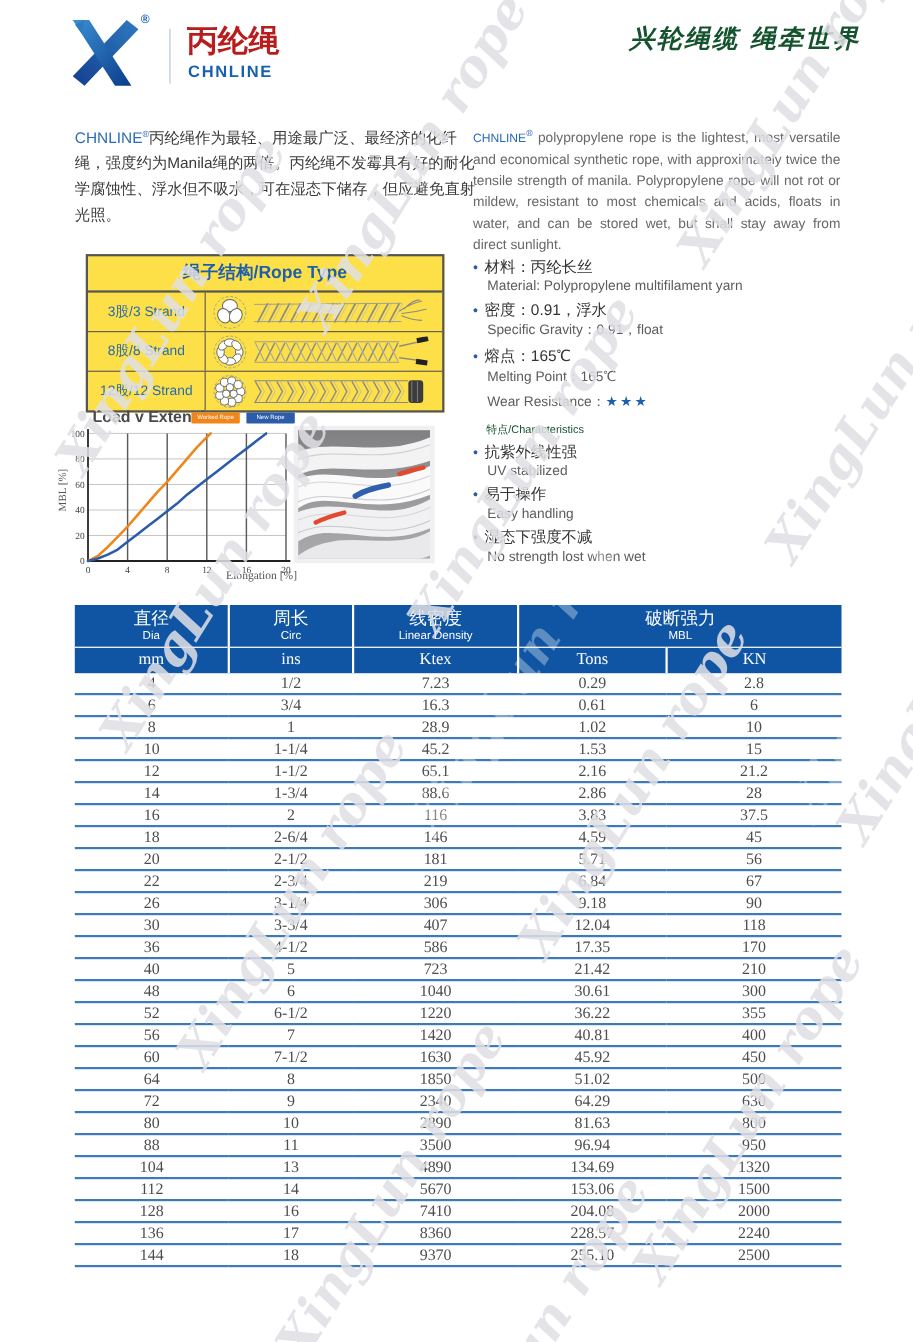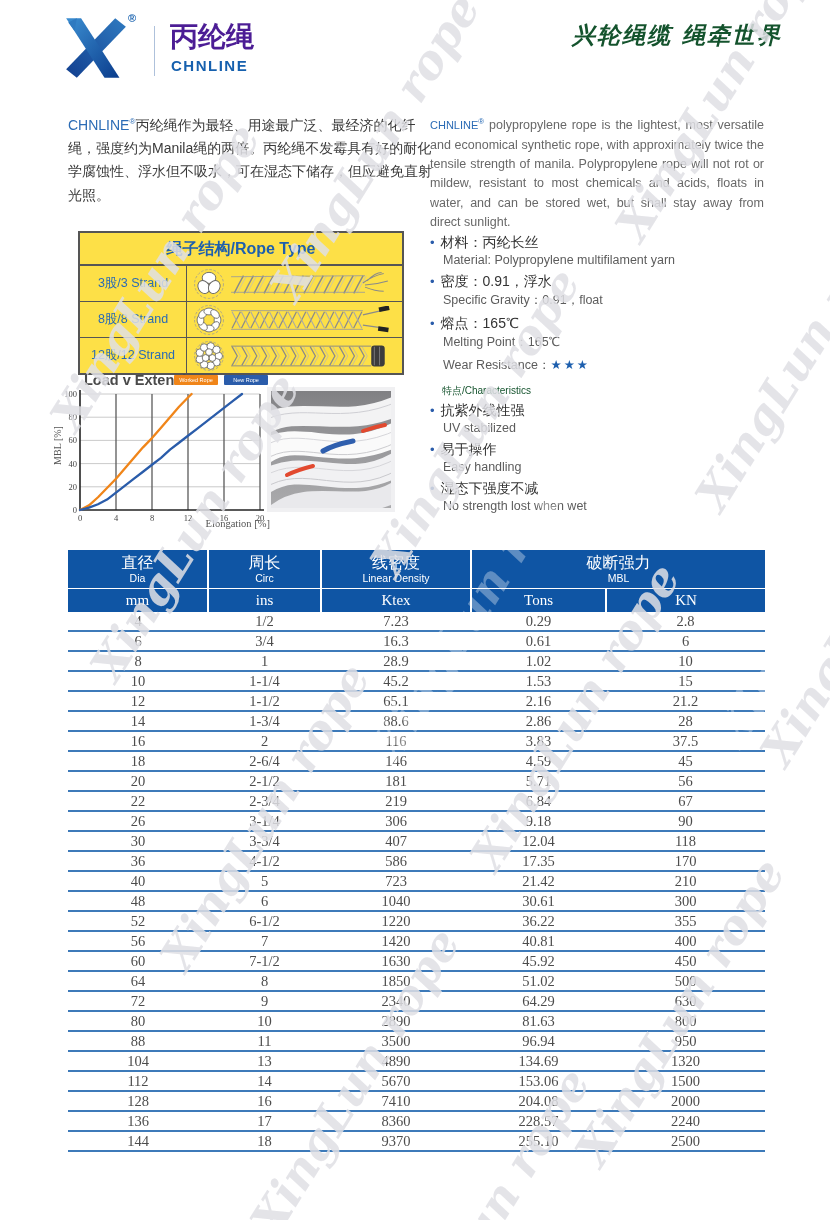--- a/index.html
+++ b/index.html
@@ -7,21 +7,21 @@
         font-family:"Liberation Sans",sans-serif;}
   .abs{position:absolute;}
 
   
   .wm{position:absolute;font-family:"DejaVu Serif",serif;font-style:italic;font-weight:700;
       font-size:46px;white-space:nowrap;transform:rotate(-58deg);pointer-events:none;z-index:5;}
   .wm.g{color:#e0e0e5;opacity:.85;}
   .wm.w{color:rgba(255,255,255,.33);}
 
   
-  .brand-zh{left:170px;top:18px;font-size:28px;font-weight:700;color:#4c1d95;}
+  .brand-zh{left:170px;top:18px;font-size:28px;font-weight:700;color:#b91c1c;}
   .brand-en{left:171px;top:57px;font-size:15px;font-weight:700;color:#1660ae;letter-spacing:1.5px;}
   .reg-mark{left:128px;top:12px;font-size:11px;color:#1660ae;font-weight:700;}
   .logo-div{left:154px;top:26px;width:1px;height:50px;background:#aec1db;}
   .slogan{right:48px;top:20px;font-size:23px;font-style:italic;font-weight:700;color:#14532d;
           font-family:"DejaVu Serif",serif;letter-spacing:2px;}
 
   
   .intro-zh{left:68px;top:114px;width:366px;font-size:14px;line-height:1.66;color:#3a3a3a;}
   .intro-en{left:430px;top:116px;width:334px;font-size:12.5px;line-height:1.55;color:#686868;text-align:justify;}
   .brand-inline{color:#2a6bb5;}

